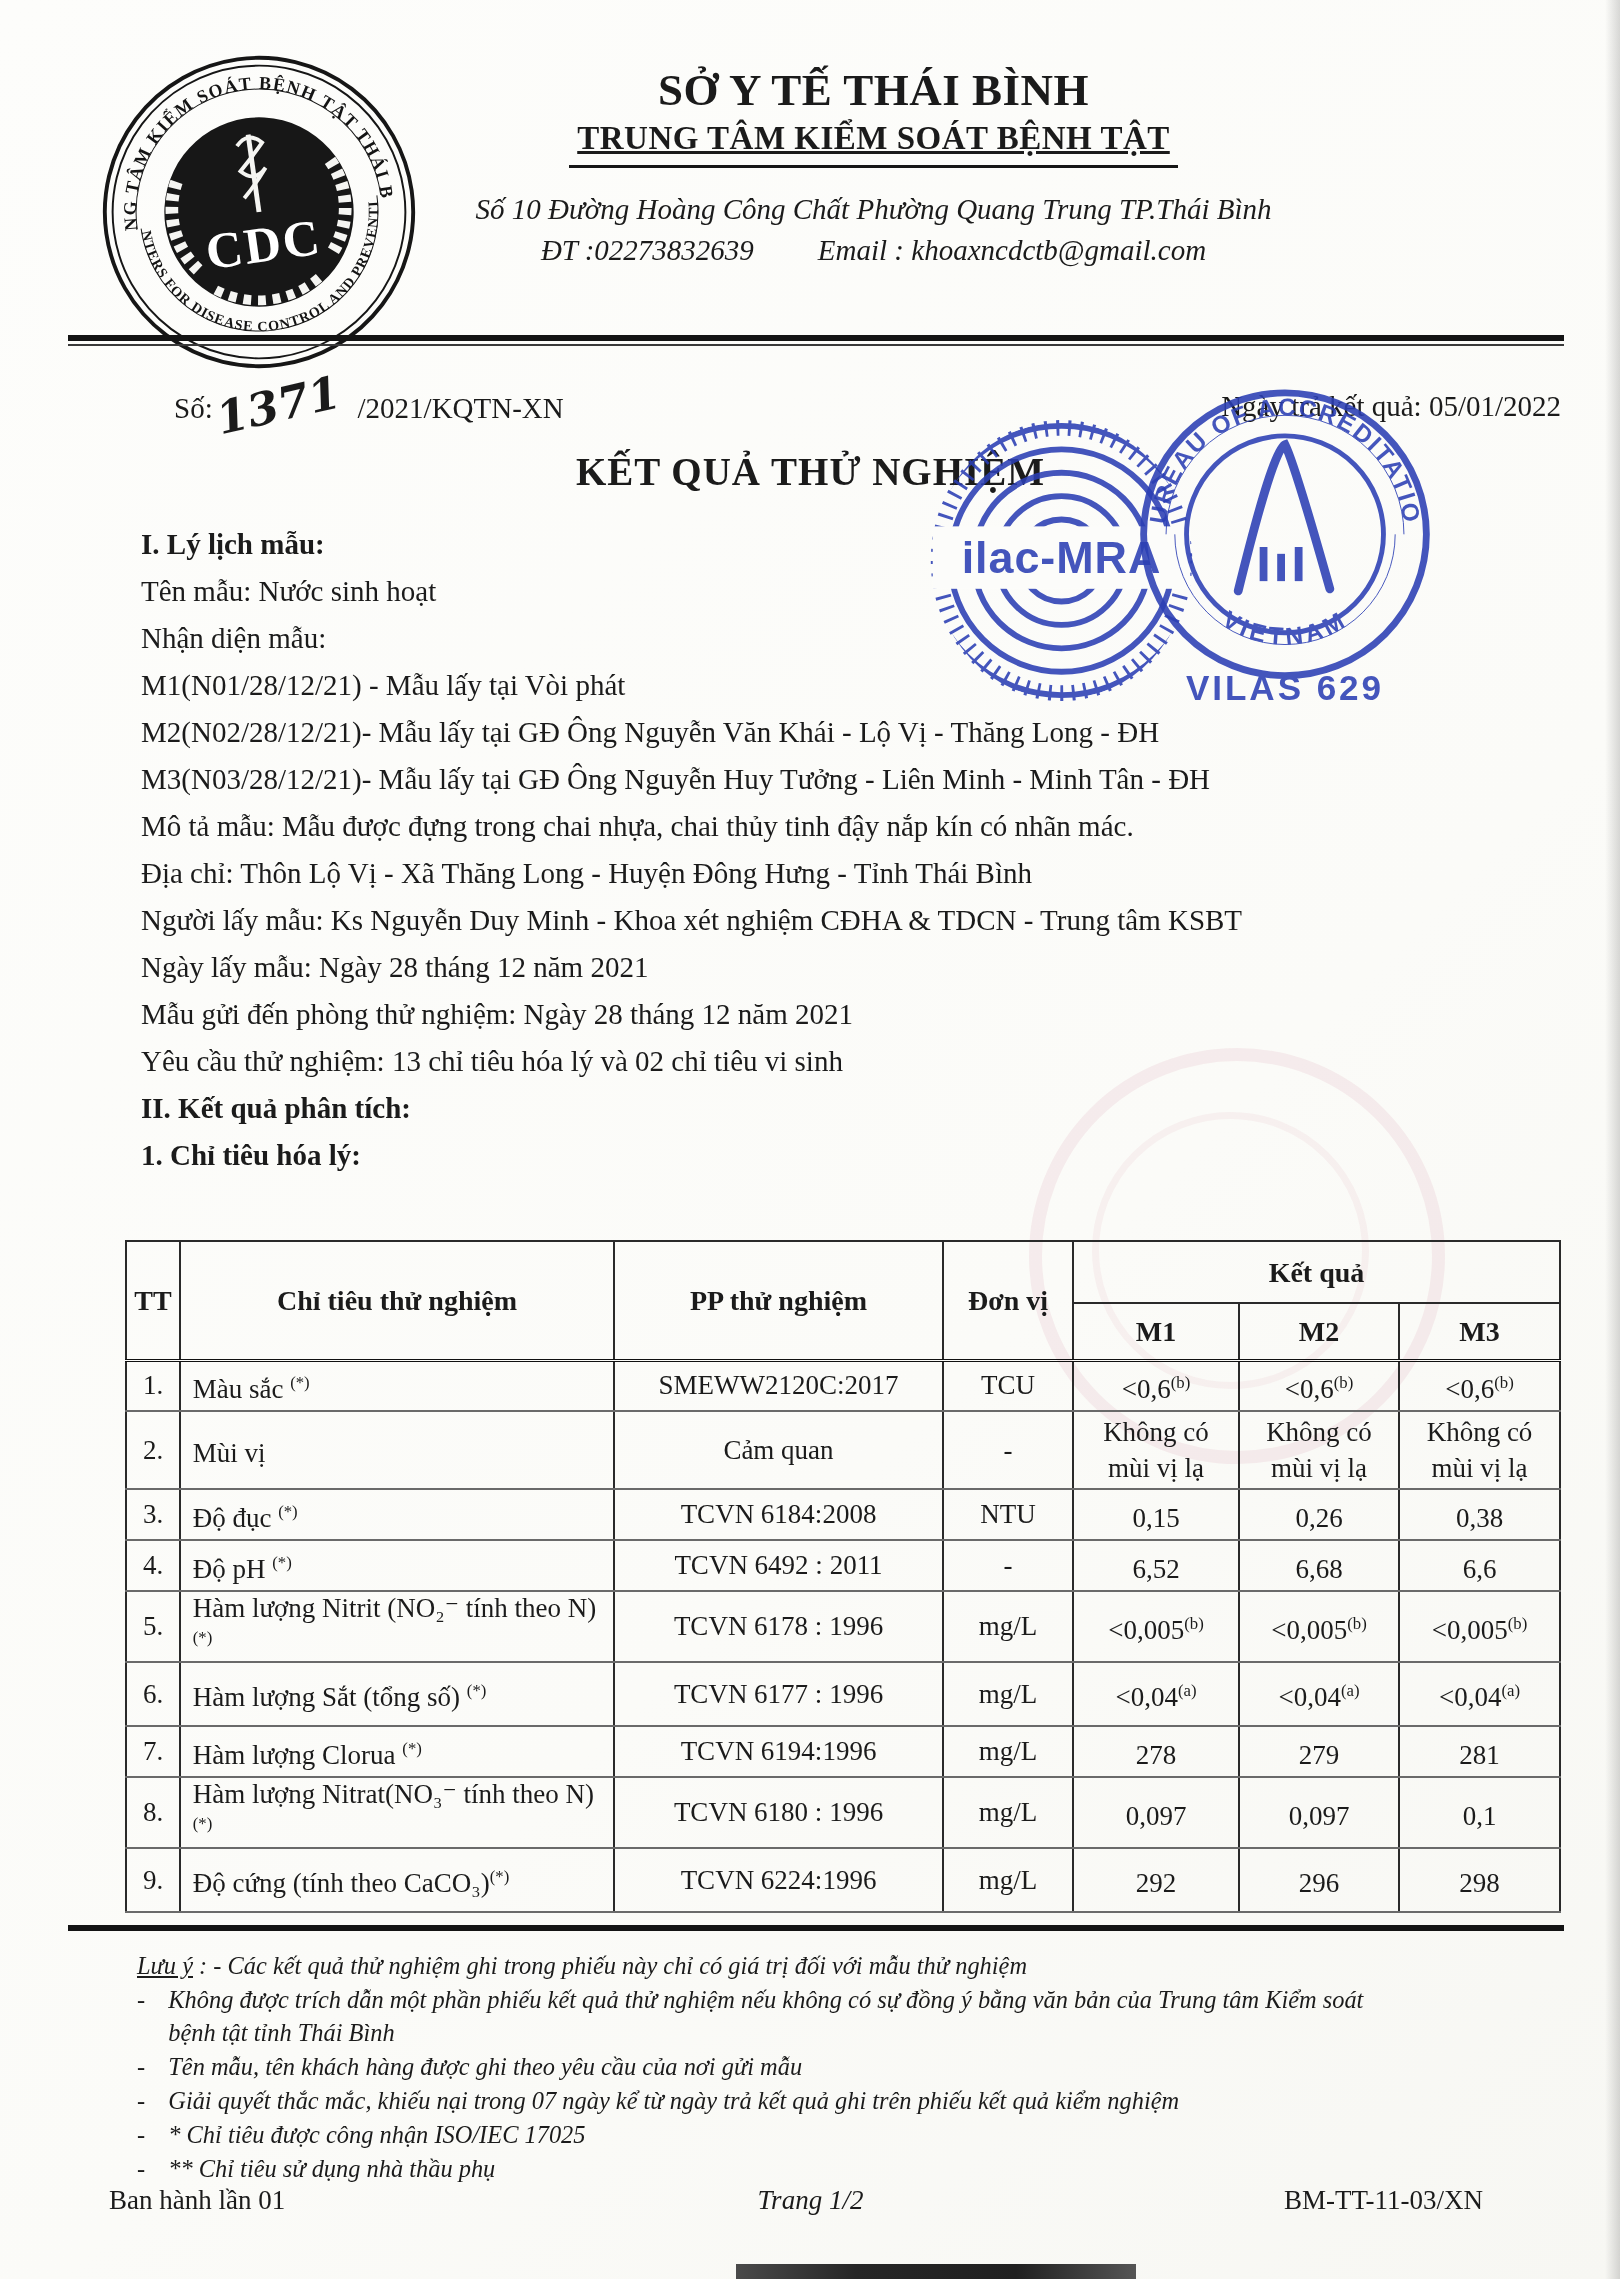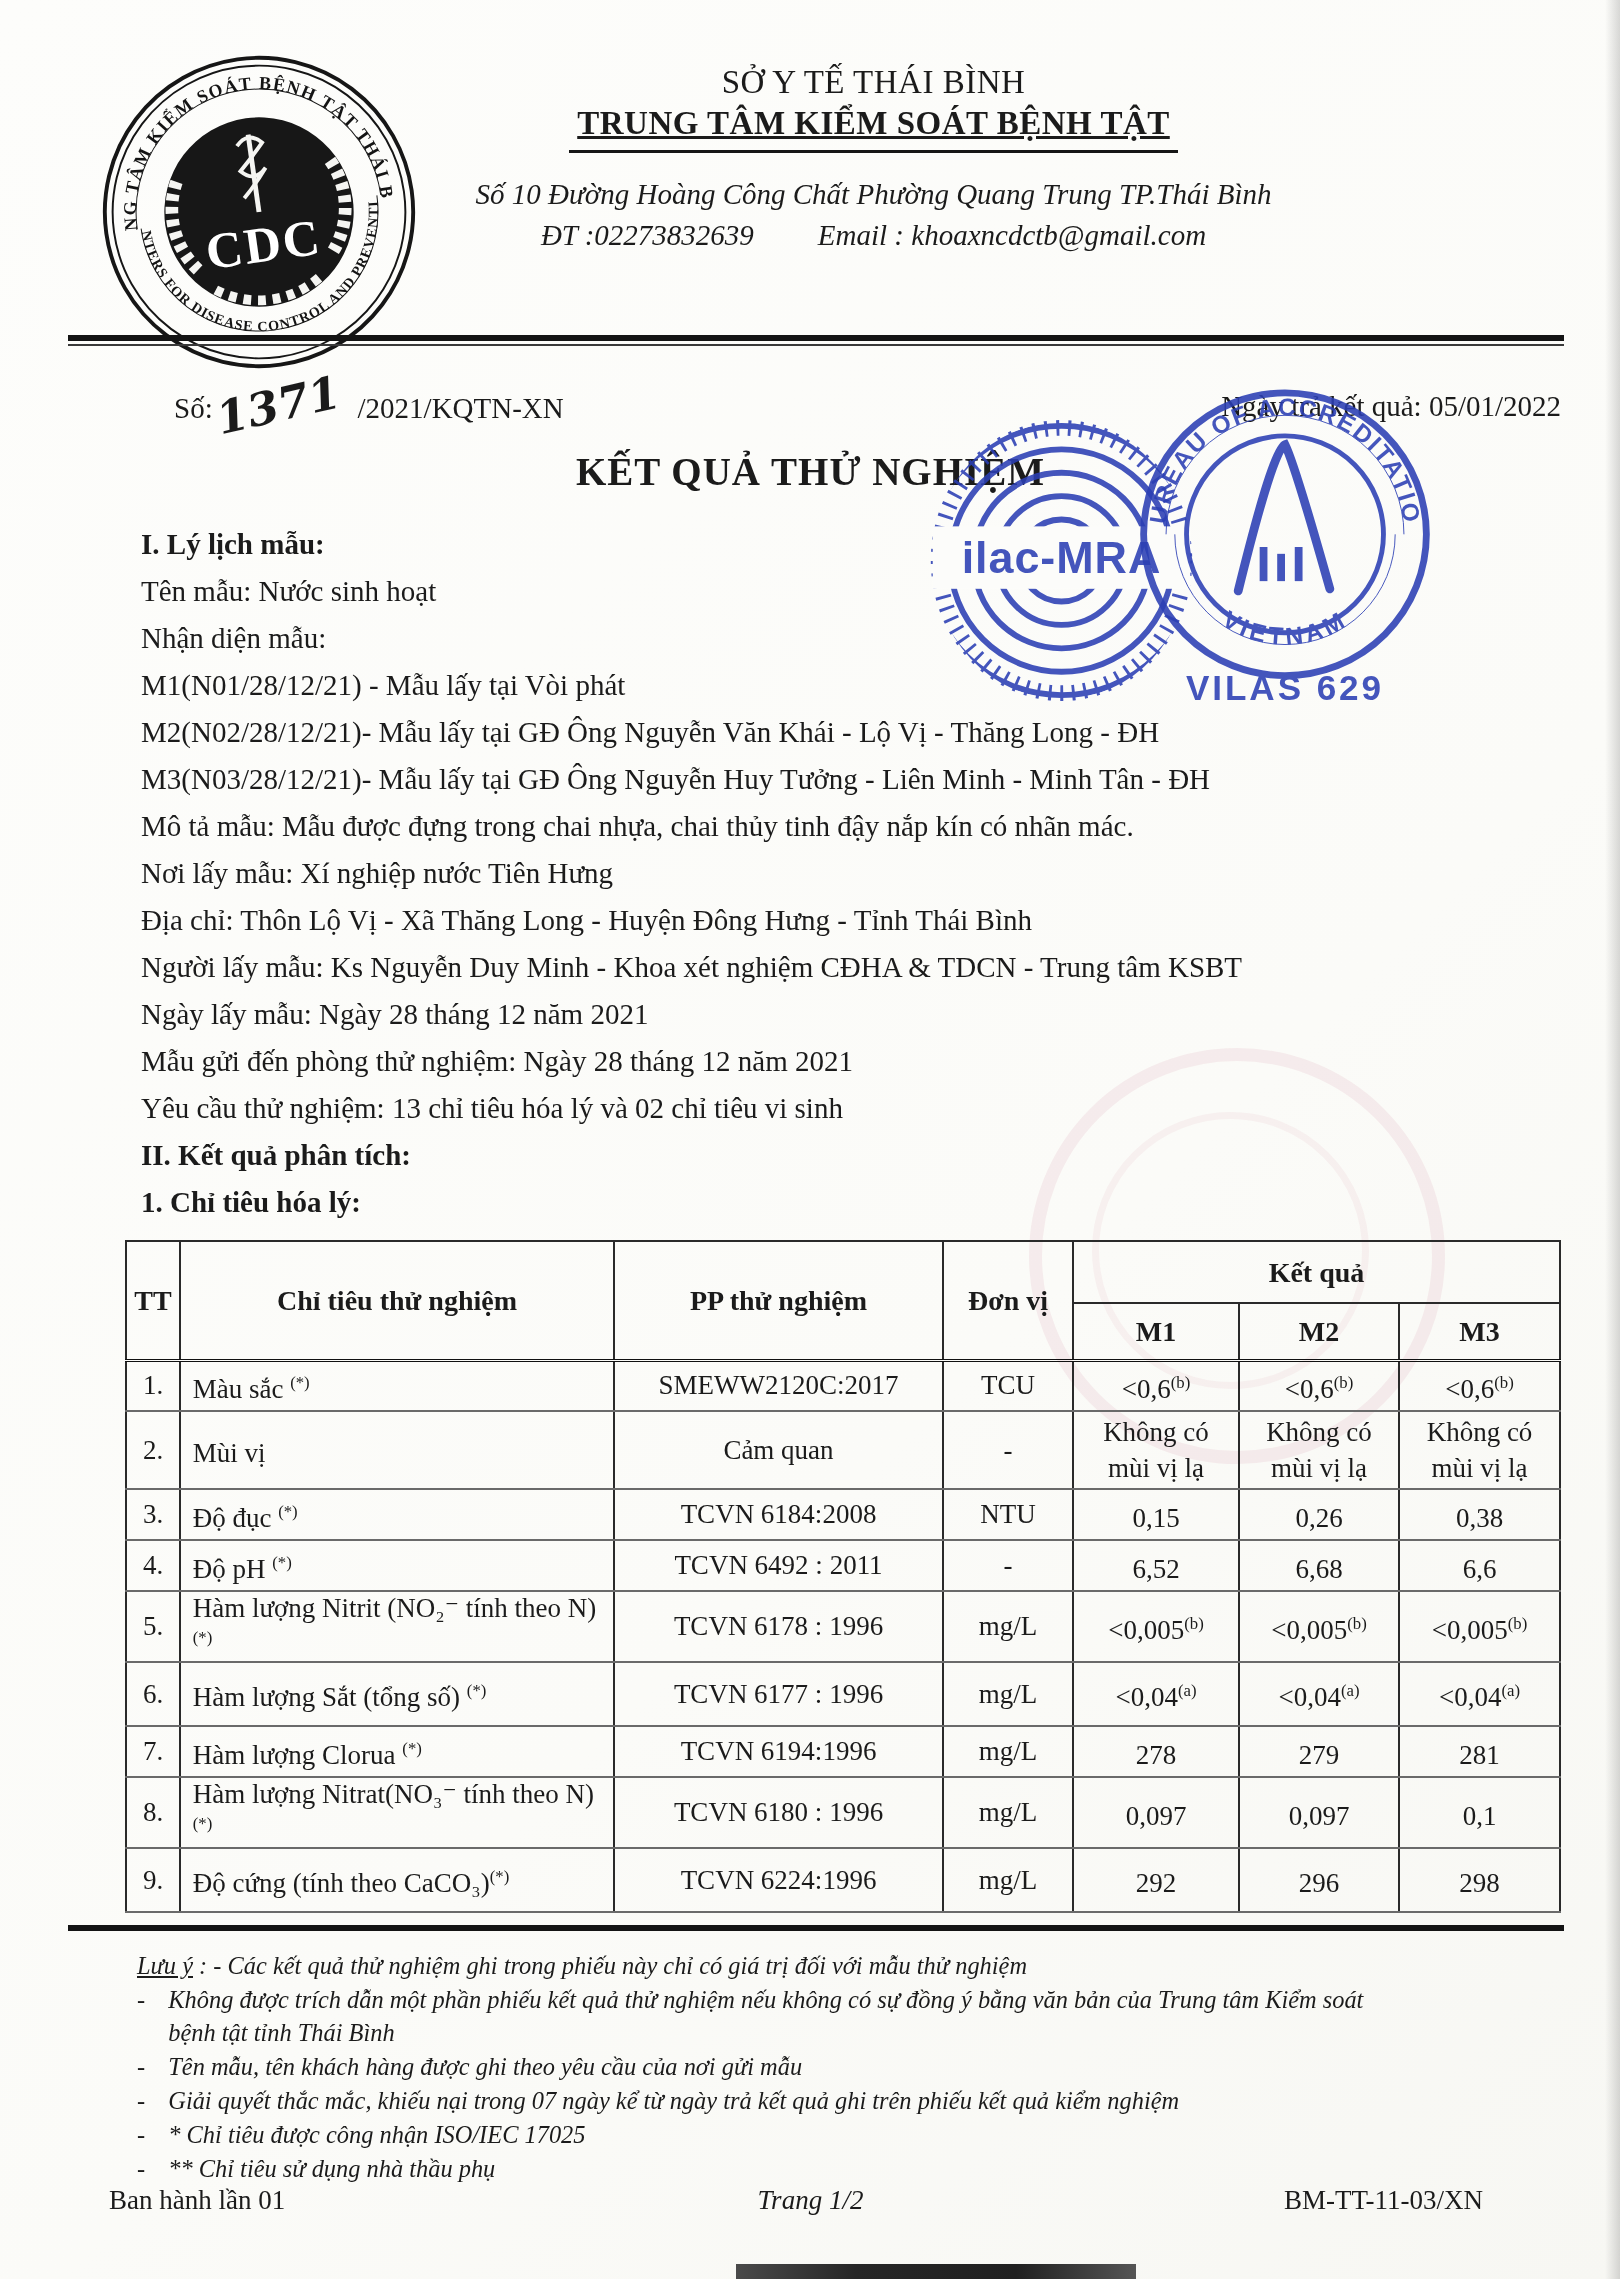--- a/index.html
+++ b/index.html
@@ -8,21 +8,21 @@
     width:1621px;height:2279px;
     margin:0 auto;
     background:linear-gradient(135deg,#fdfdfb 0%,#fbfbf8 60%,#f7f7f3 100%);
     font-family:"Liberation Serif","DejaVu Serif",serif;
     color:#1b1b1b;
     overflow:hidden;
   }
   
   .logo-wrap{position:absolute;left:98px;top:51px;width:322px;height:322px;}
   .org-block{position:absolute;left:371px;top:64px;width:1005px;text-align:center;}
-  .org-parent{font-size:33px;font-weight:normal;letter-spacing:0.5px;}
+  .org-parent{font-size:45px;font-weight:bold;letter-spacing:0.5px;}
   .org-name{display:inline-block;font-size:33px;font-weight:bold;letter-spacing:0.5px;
             border-bottom:3.9px solid #161616;padding:2px 7.8px 7.8px 7.8px;margin-top:2px;text-decoration:underline;}
   .org-address{font-size:29px;font-style:italic;margin-top:25px;}
   .org-contact{font-size:29px;font-style:italic;margin-top:7.8px;display:flex;justify-content:center;gap:64px;}
   .rule-top{position:absolute;left:68px;top:335px;width:1496px;height:5.9px;background:#141414;}
   .rule-top2{position:absolute;left:68px;top:344px;width:1496px;height:2px;background:#3a3a3a;}
   
   .doc-no{position:absolute;left:174px;top:388px;font-size:29px;}
   .hand-no{display:inline-block;font-family:"DejaVu Serif",serif;font-style:italic;font-weight:600;
            font-size:45px;transform:rotate(-13deg) translateY(2.9px);margin:0 17.6px 0 2px;line-height:29px;}
@@ -177,21 +177,20 @@
   <div class="pink-bleed2"></div>
 
   <div class="body-text">
     <div class="b">I. Lý lịch mẫu:</div>
     <div>Tên mẫu: Nước sinh hoạt</div>
     <div>Nhận diện mẫu:</div>
     <div>M1(N01/28/12/21) - Mẫu lấy tại Vòi phát</div>
     <div>M2(N02/28/12/21)- Mẫu lấy tại GĐ Ông Nguyễn Văn Khái - Lộ Vị - Thăng Long - ĐH</div>
     <div>M3(N03/28/12/21)- Mẫu lấy tại GĐ Ông Nguyễn Huy Tưởng - Liên Minh - Minh Tân - ĐH</div>
     <div>Mô tả mẫu: Mẫu được đựng trong chai nhựa, chai thủy tinh đậy nắp kín có nhãn mác.</div>
-    <div>Nơi lấy mẫu: Xí nghiệp nước Tiên Hưng</div>
     <div>Địa chỉ: Thôn Lộ Vị - Xã Thăng Long - Huyện Đông Hưng - Tỉnh Thái Bình</div>
     <div>Người lấy mẫu: Ks Nguyễn Duy Minh - Khoa xét nghiệm CĐHA &amp; TDCN - Trung tâm KSBT</div>
     <div>Ngày lấy mẫu:  Ngày 28 tháng 12 năm 2021</div>
     <div>Mẫu gửi đến phòng thử nghiệm: Ngày 28 tháng 12 năm 2021</div>
     <div>Yêu cầu thử nghiệm: 13 chỉ tiêu hóa lý và 02 chỉ tiêu vi sinh</div>
     <div class="b">II. Kết quả phân tích:</div>
     <div class="b">1. Chỉ tiêu hóa lý:</div>
   </div>
 
   <div class="tbl-wrap">

